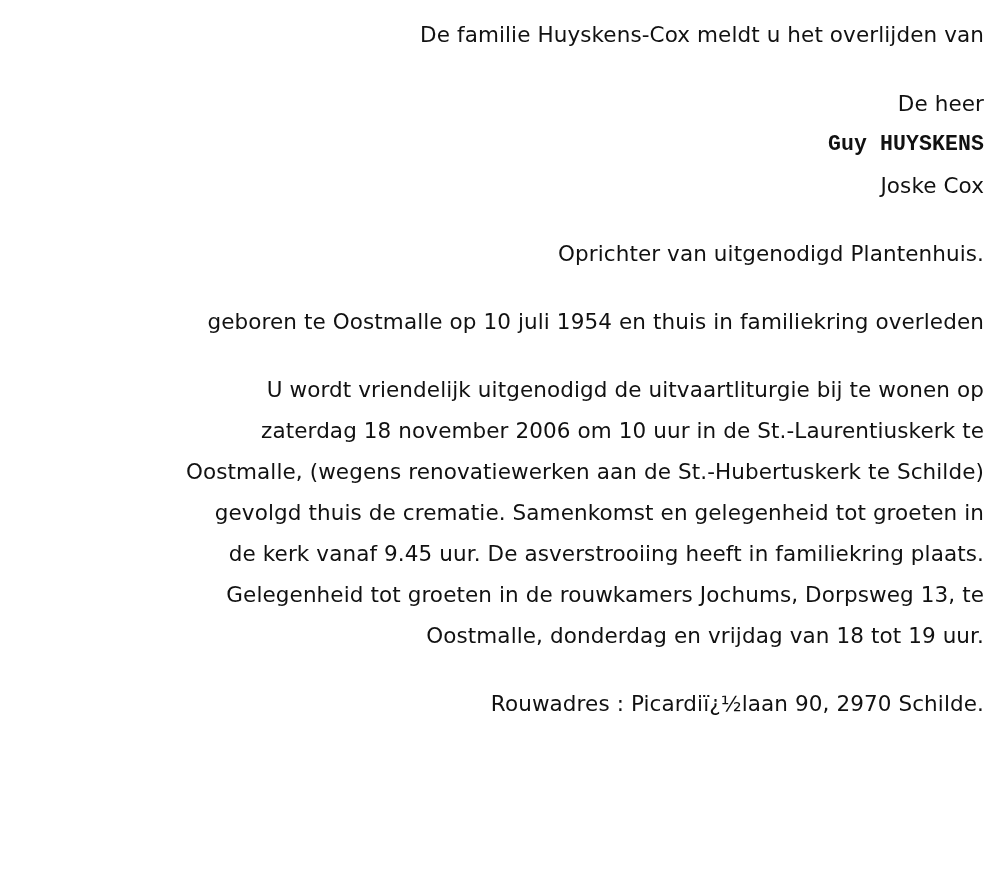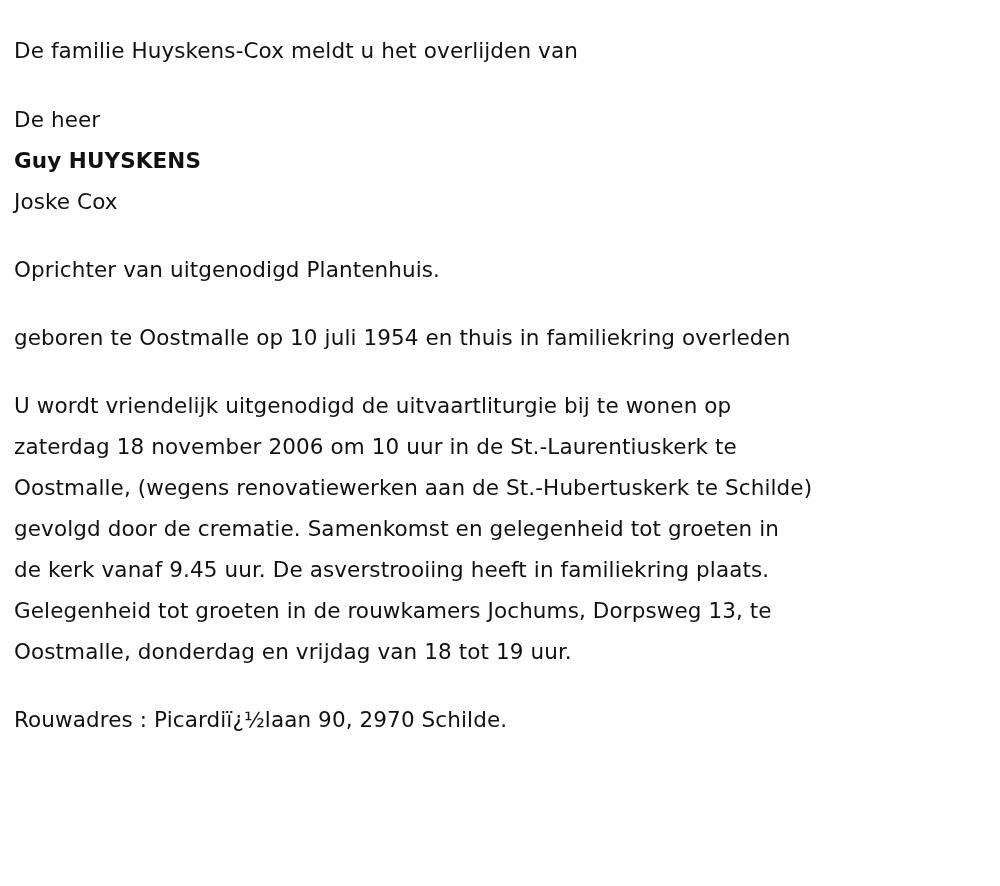--- a/index.html
+++ b/index.html
@@ -11,31 +11,33 @@
     width: 1000px;
     height: 886px;
     font-family: "DejaVu Sans", sans-serif;
     color: #111111;
     overflow: hidden;
   }
   .page {
     box-sizing: border-box;
     width: 1000px;
     height: 714px;
-    padding: 30px 16px 0 14px;
+    padding: 14px 16px 0 14px;
     background: #ffffff;
+    text-align: right;
   }
   .line {
     font-size: 21.5px;
     line-height: 41px;
     white-space: pre-wrap;
     letter-spacing: 0.1px;
   }
   .bold {
     font-weight: bold;
+    font-family: Liberation Mono, monospace;
   }
   .gap-large {
     height: 28px;
   }
   .gap-small {
     height: 27px;
   }
   .block {
     margin: 0;
   }
@@ -68,21 +70,21 @@
   <div class="block">
     <div class="line">geboren te Oostmalle op 10 juli 1954 en thuis in familiekring overleden</div>
   </div>
 
   <div class="gap-small"></div>
 
   <div class="block">
     <div class="line">U wordt vriendelijk uitgenodigd de uitvaartliturgie bij te wonen op</div>
     <div class="line">zaterdag 18 november 2006 om 10 uur in de St.-Laurentiuskerk te</div>
     <div class="line">Oostmalle, (wegens renovatiewerken aan de St.-Hubertuskerk te Schilde)</div>
-    <div class="line">gevolgd door de crematie. Samenkomst en gelegenheid tot groeten in</div>
+    <div class="line">gevolgd thuis de crematie. Samenkomst en gelegenheid tot groeten in</div>
     <div class="line">de kerk vanaf 9.45 uur. De asverstrooiing heeft in familiekring plaats.</div>
     <div class="line">Gelegenheid tot groeten in de rouwkamers Jochums, Dorpsweg 13, te</div>
     <div class="line">Oostmalle, donderdag en vrijdag van 18 tot 19 uur.</div>
   </div>
 
   <div class="gap-small"></div>
 
   <div class="block">
     <div class="line">Rouwadres : Picardiï¿½laan 90, 2970 Schilde.</div>
   </div>

